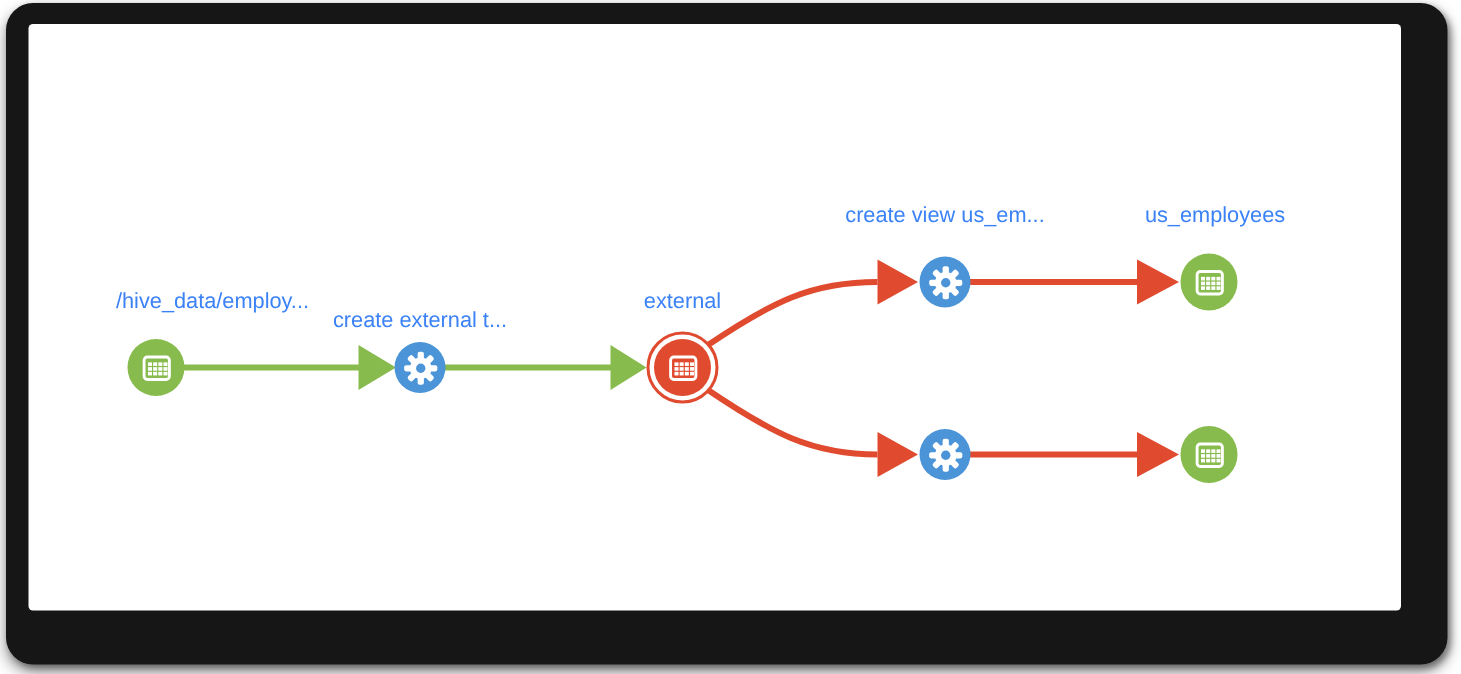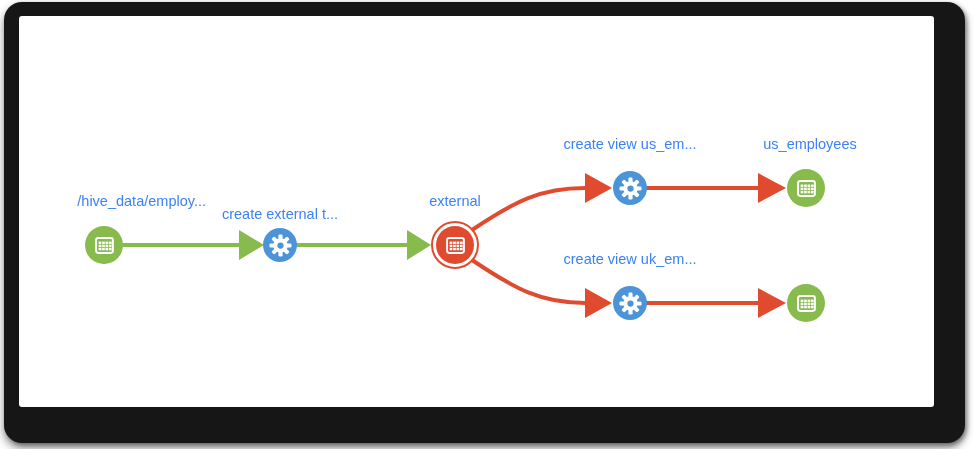--- a/index.html
+++ b/index.html
@@ -201,21 +201,20 @@
             <rect x="13.1" y="11.2" width="2.8" height="2.5"></rect>
             <rect x="16.7" y="11.2" width="2.8" height="2.5"></rect>
           <rect x="5.9" y="14.5" width="2.8" height="2.5"></rect>
             <rect x="9.5" y="14.5" width="2.8" height="2.5"></rect>
             <rect x="13.1" y="14.5" width="2.8" height="2.5"></rect>
             <rect x="16.7" y="14.5" width="2.8" height="2.5"></rect>
         </g>
       </svg>
     </div>
 
-    <span class="node-label" style="left:511px; top:235px;">create view uk_em...</span>
     <div class="node process-blue" style="left:594px; top:270px;">
       <svg width="25" height="25" viewBox="-12 -12 24 24">
         <g fill="#fff">
           <rect x="-2" y="-10.6" width="4" height="7" rx="1.3" transform="rotate(0)"></rect>
           <rect x="-2" y="-10.6" width="4" height="7" rx="1.3" transform="rotate(45)"></rect>
           <rect x="-2" y="-10.6" width="4" height="7" rx="1.3" transform="rotate(90)"></rect>
           <rect x="-2" y="-10.6" width="4" height="7" rx="1.3" transform="rotate(135)"></rect>
           <rect x="-2" y="-10.6" width="4" height="7" rx="1.3" transform="rotate(180)"></rect>
           <rect x="-2" y="-10.6" width="4" height="7" rx="1.3" transform="rotate(225)"></rect>
           <rect x="-2" y="-10.6" width="4" height="7" rx="1.3" transform="rotate(270)"></rect>

